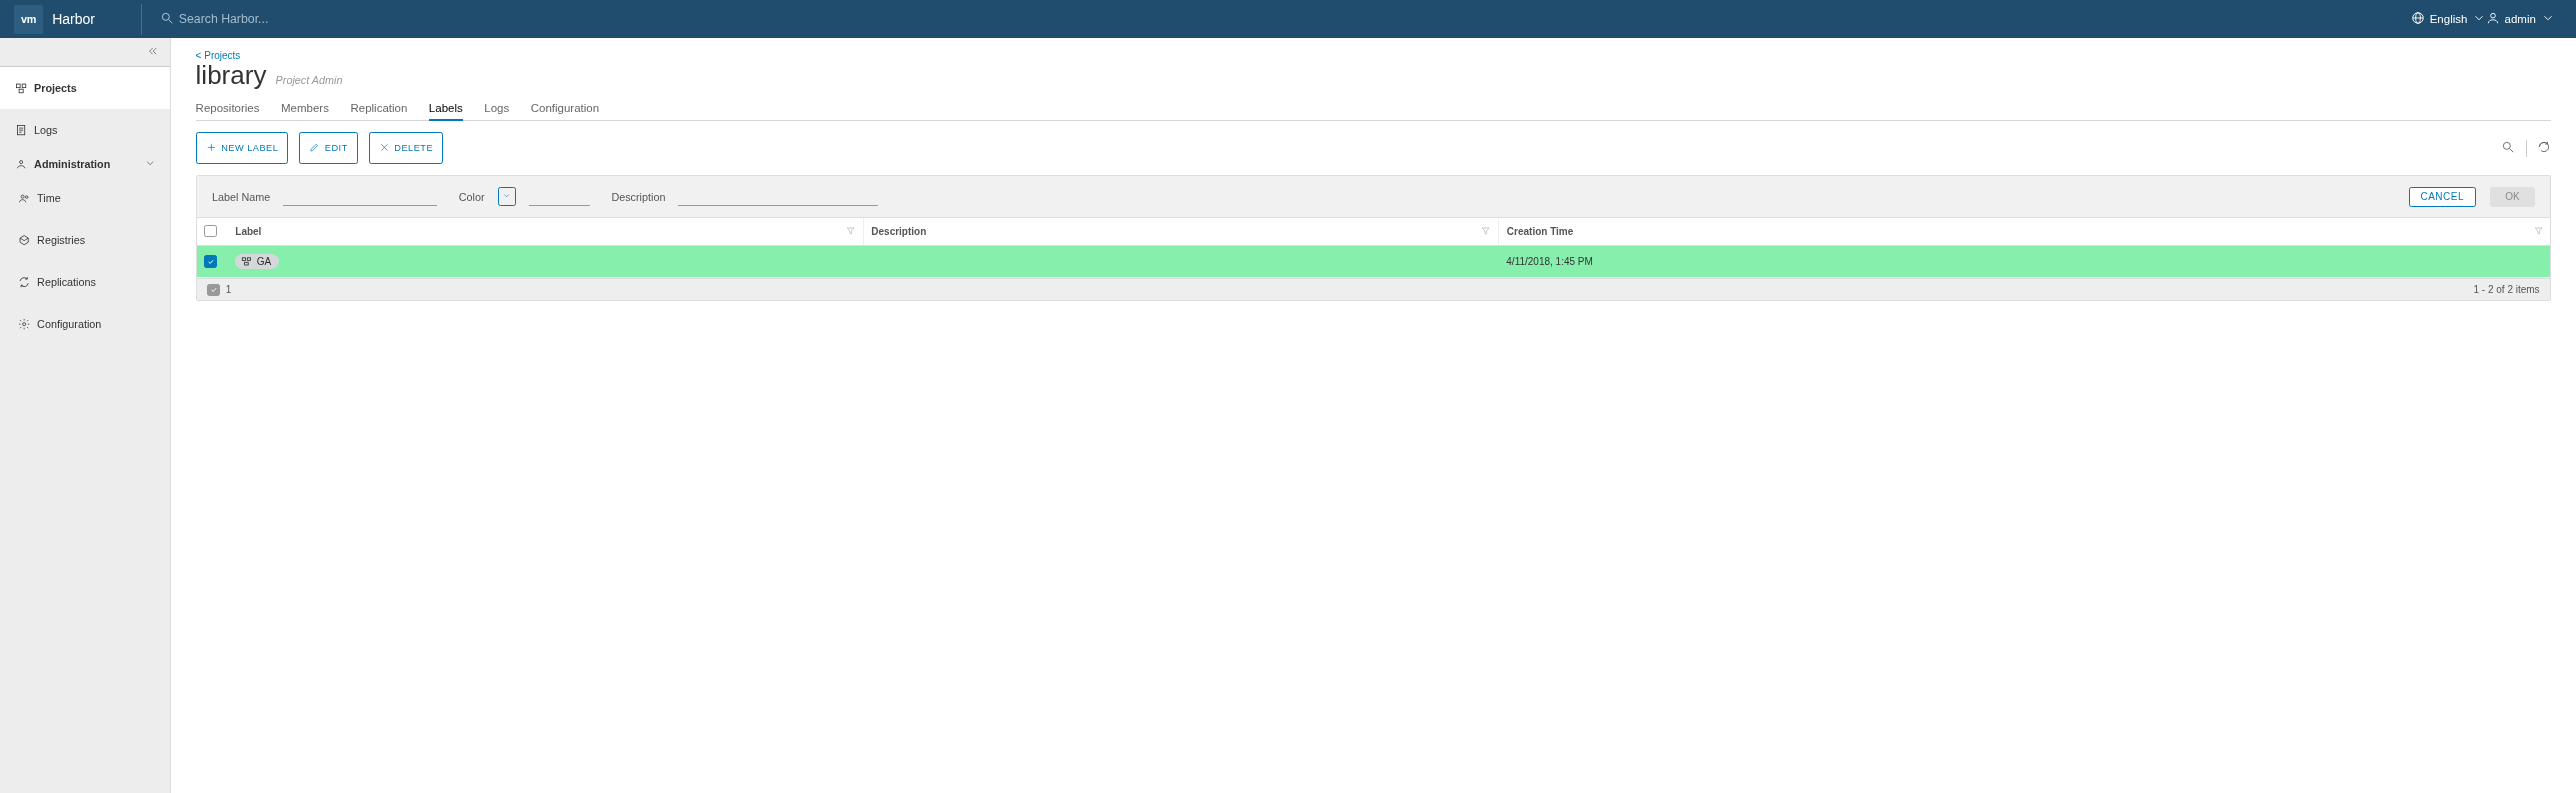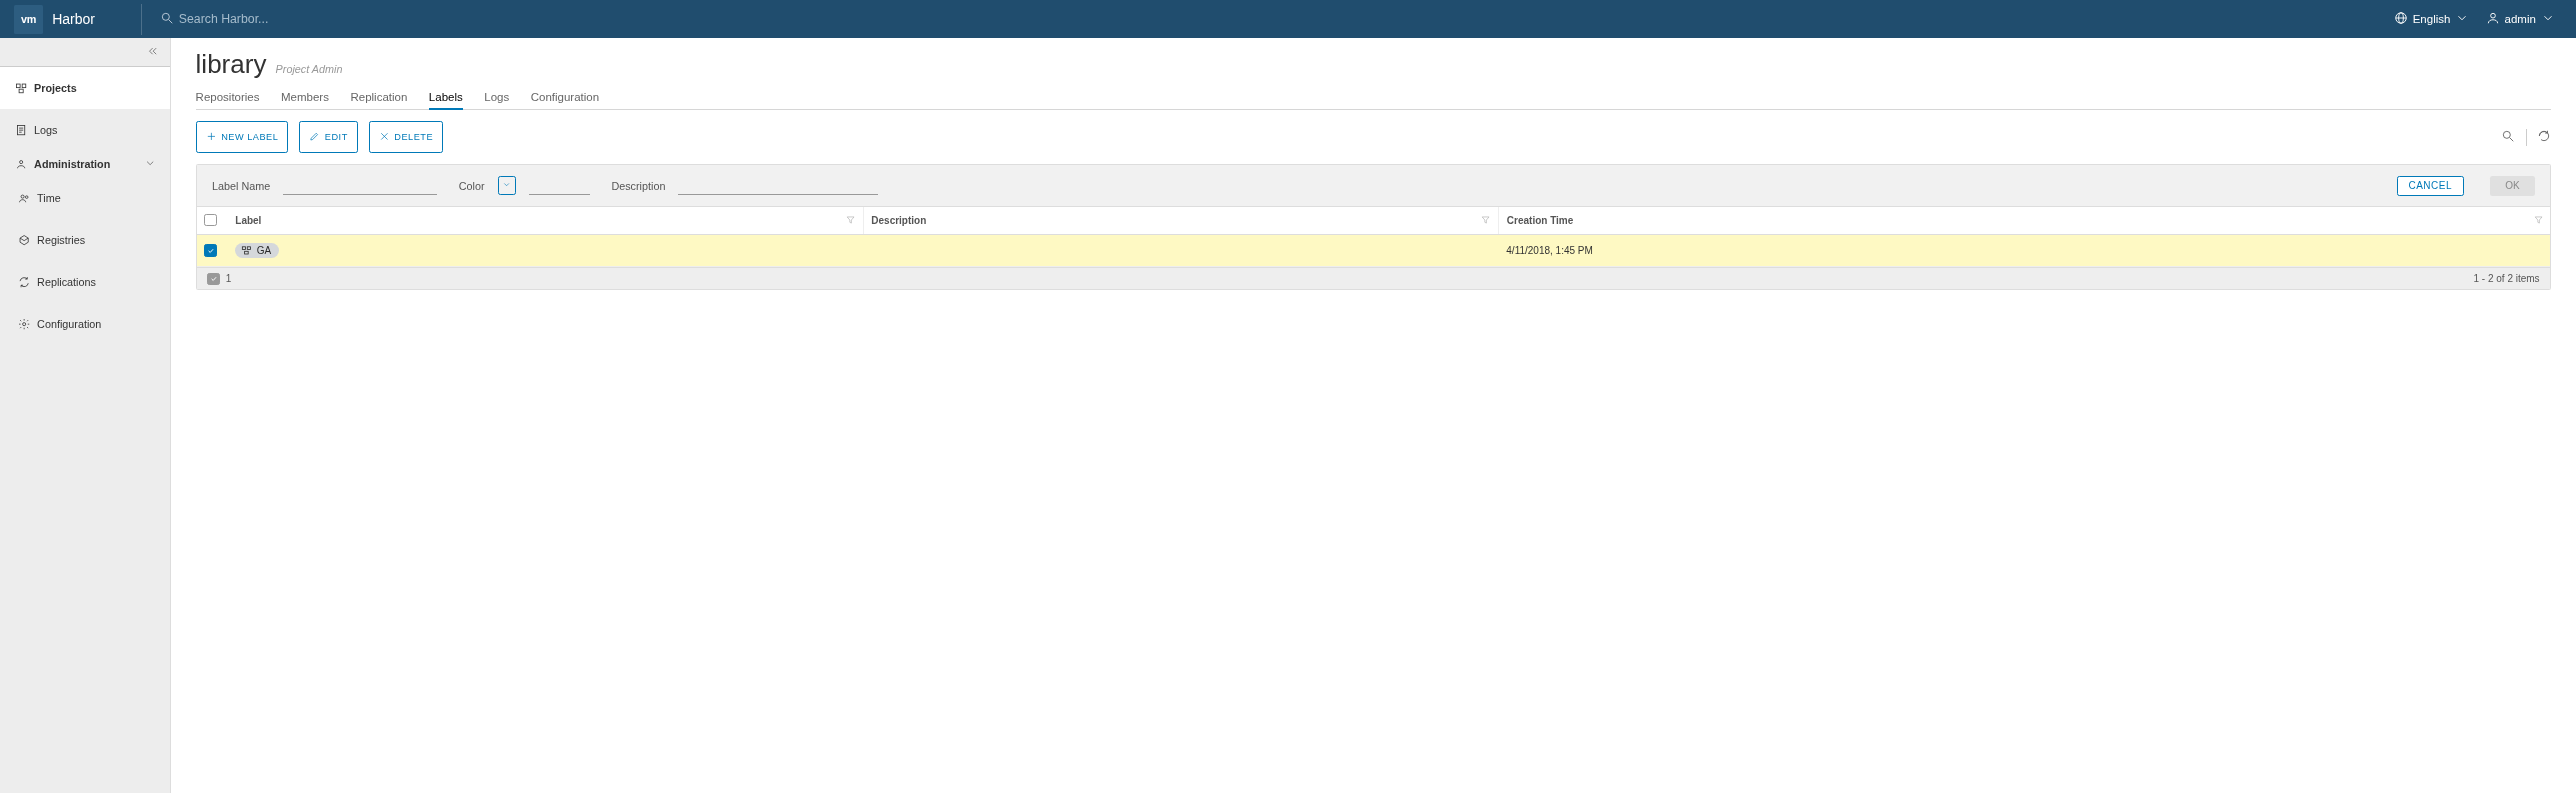--- a/index.html
+++ b/index.html
@@ -7,21 +7,21 @@
   .app { display: flex; flex-direction: column; height: 100vh; min-height: 461px; }
 
   
   .header { display: flex; align-items: center; height: 38px; background: #204d6e; color: #fff; padding: 0 21.5px 0 14px; position: relative; }
   .logo-box { display: flex; align-items: center; justify-content: center; width: 29px; height: 29px; background: #2d5d80; border-radius: 1.5px; margin-right: 9.2px; font-weight: 700; font-size: 10.8px; letter-spacing: -0.4px; color: #fff; }
   .brand { font-size: 14px; font-weight: 400; margin-right: 46px; }
   .header .vbar { width: 0.8px; height: 31px; background: rgba(255,255,255,0.2); margin-right: 18.4px; }
   .search-wrap { display: flex; align-items: center; color: #bfcedb; flex: 1; }
   .search-wrap input { background: transparent; border: none; outline: none; color: #fff; font-size: 12.3px; margin-left: 4.6px; width: 231px; }
   .search-wrap input::placeholder { color: #a6bccc; font-style: normal; }
-  .header-right { display: flex; align-items: flex-start; gap: 17px; font-size: 11.5px; }
+  .header-right { display: flex; align-items: flex-start; gap: 0; font-size: 11.5px; }
   .header-link { display: flex; align-items: center; gap: 4.6px; cursor: pointer; }
   .header-link svg { width: 14px; height: 14px; }
 
   
   .main { flex: 1; display: flex; min-height: 0; }
 
   
   .sidebar { width: 171px; background: #ededed; border-right: 0.8px solid #ddd; display: flex; flex-direction: column; position: relative; }
   .sb-collapse { height: 28px; display: flex; align-items: center; justify-content: flex-end; padding-right: 10.8px; color: #666; cursor: pointer; }
   .sb-sep { height: 0.8px; background: #ccc; margin: 0; }
@@ -64,21 +64,21 @@
   .w250 { width: 200px; }
   .color-btn { display: inline-flex; align-items: center; justify-content: center; width: 18.4px; height: 18.4px; border: 0.8px solid #0079b8; color: #0079b8; border-radius: 2.3px; cursor: pointer; }
   .btn-out { display: inline-flex; align-items: center; justify-content: center; height: 20px; padding: 0 10.8px; border: 0.8px solid #0079b8; color: #0079b8; background: #fff; border-radius: 2.3px; font-size: 10px; letter-spacing: 0.5px; cursor: pointer; }
   .btn-disabled { display: inline-flex; align-items: center; justify-content: center; height: 20px; padding: 0 15.4px; background: #e0e0e0; color: #888; border-radius: 2.3px; font-size: 10px; }
 
   
   table.dg { width: 100%; border-collapse: collapse; }
   .dg th, .dg td { text-align: left; font-size: 10px; }
   .dg thead th { padding: 6.1px 7.7px; color: #555; font-weight: 600; border-bottom: 0.8px solid #ddd; }
   .dg tbody td { padding: 7.7px 7.7px; border-bottom: 0.8px solid #eee; }
-  .dg tr.selected { background: #fef9c3; }
+  .dg tr.selected { background: #86efac; }
   .col-check { width: 31px; text-align: center; }
   .col-label { width: 27%; position: relative; }
   .col-desc  { width: 27%; position: relative; border-left: 0.8px solid #eee; }
   .col-time  { position: relative; border-left: 0.8px solid #eee; }
   th .filter { position: absolute; right: 7.7px; top: 50%; transform: translateY(-50%); color: #aaa; cursor: pointer; }
 
   .chk { width: 12.3px; height: 12.3px; border: 0.8px solid #999; border-radius: 2.3px; display: inline-flex; align-items: center; justify-content: center; cursor: pointer; background: #fff; }
   .chk.checked { background: #0079b8; border-color: #0079b8; color: #fff; }
   .chk svg { width: 7.7px; height: 7.7px; }
 
@@ -235,20 +235,21 @@
           <svg class="icon16 svg-stroke" viewBox="0 0 24 24">
               <circle cx="12" cy="12" r="3"></circle>
               <path d="M12 2v3M12 19v3M4.2 4.2l2.1 2.1M17.7 17.7l2.1 2.1M2 12h3M19 12h3M4.2 19.8l2.1-2.1M17.7 6.3l2.1-2.1"></path>
             </svg>
         </span>
         <span>Configuration</span>
       </div>
     </div>
 
     <div class="content">
+      <div class="breadcrumb">&lt; Projects</div>
 
       <div class="title-row">
         <div class="title">library</div>
         <div class="subtitle">Project Admin</div>
       </div>
 
       <div class="tabs">
         <div class="tab">Repositories</div>
         <div class="tab">Members</div>
         <div class="tab">Replication</div>
@@ -319,21 +320,21 @@
                     <polyline points="6 9 12 15 18 9"></polyline>
                   </svg>
               </span>
             </span>
             <input class="line-input w80" value="" style="">
           </div>
           <div class="field">
             <label>Description</label>
             <input class="line-input w250" value="" style="">
           </div>
-          <div class="field" style="margin-left:auto; gap:26px;">
+          <div class="field" style="margin-left:auto; gap:14px;">
             <span class="btn-out">CANCEL</span>
             <span class="btn-disabled">OK</span>
           </div>
         </div>
 
         <table class="dg">
           <thead>
             <tr>
               <th class="col-check">
                 <span class="chk"></span>

